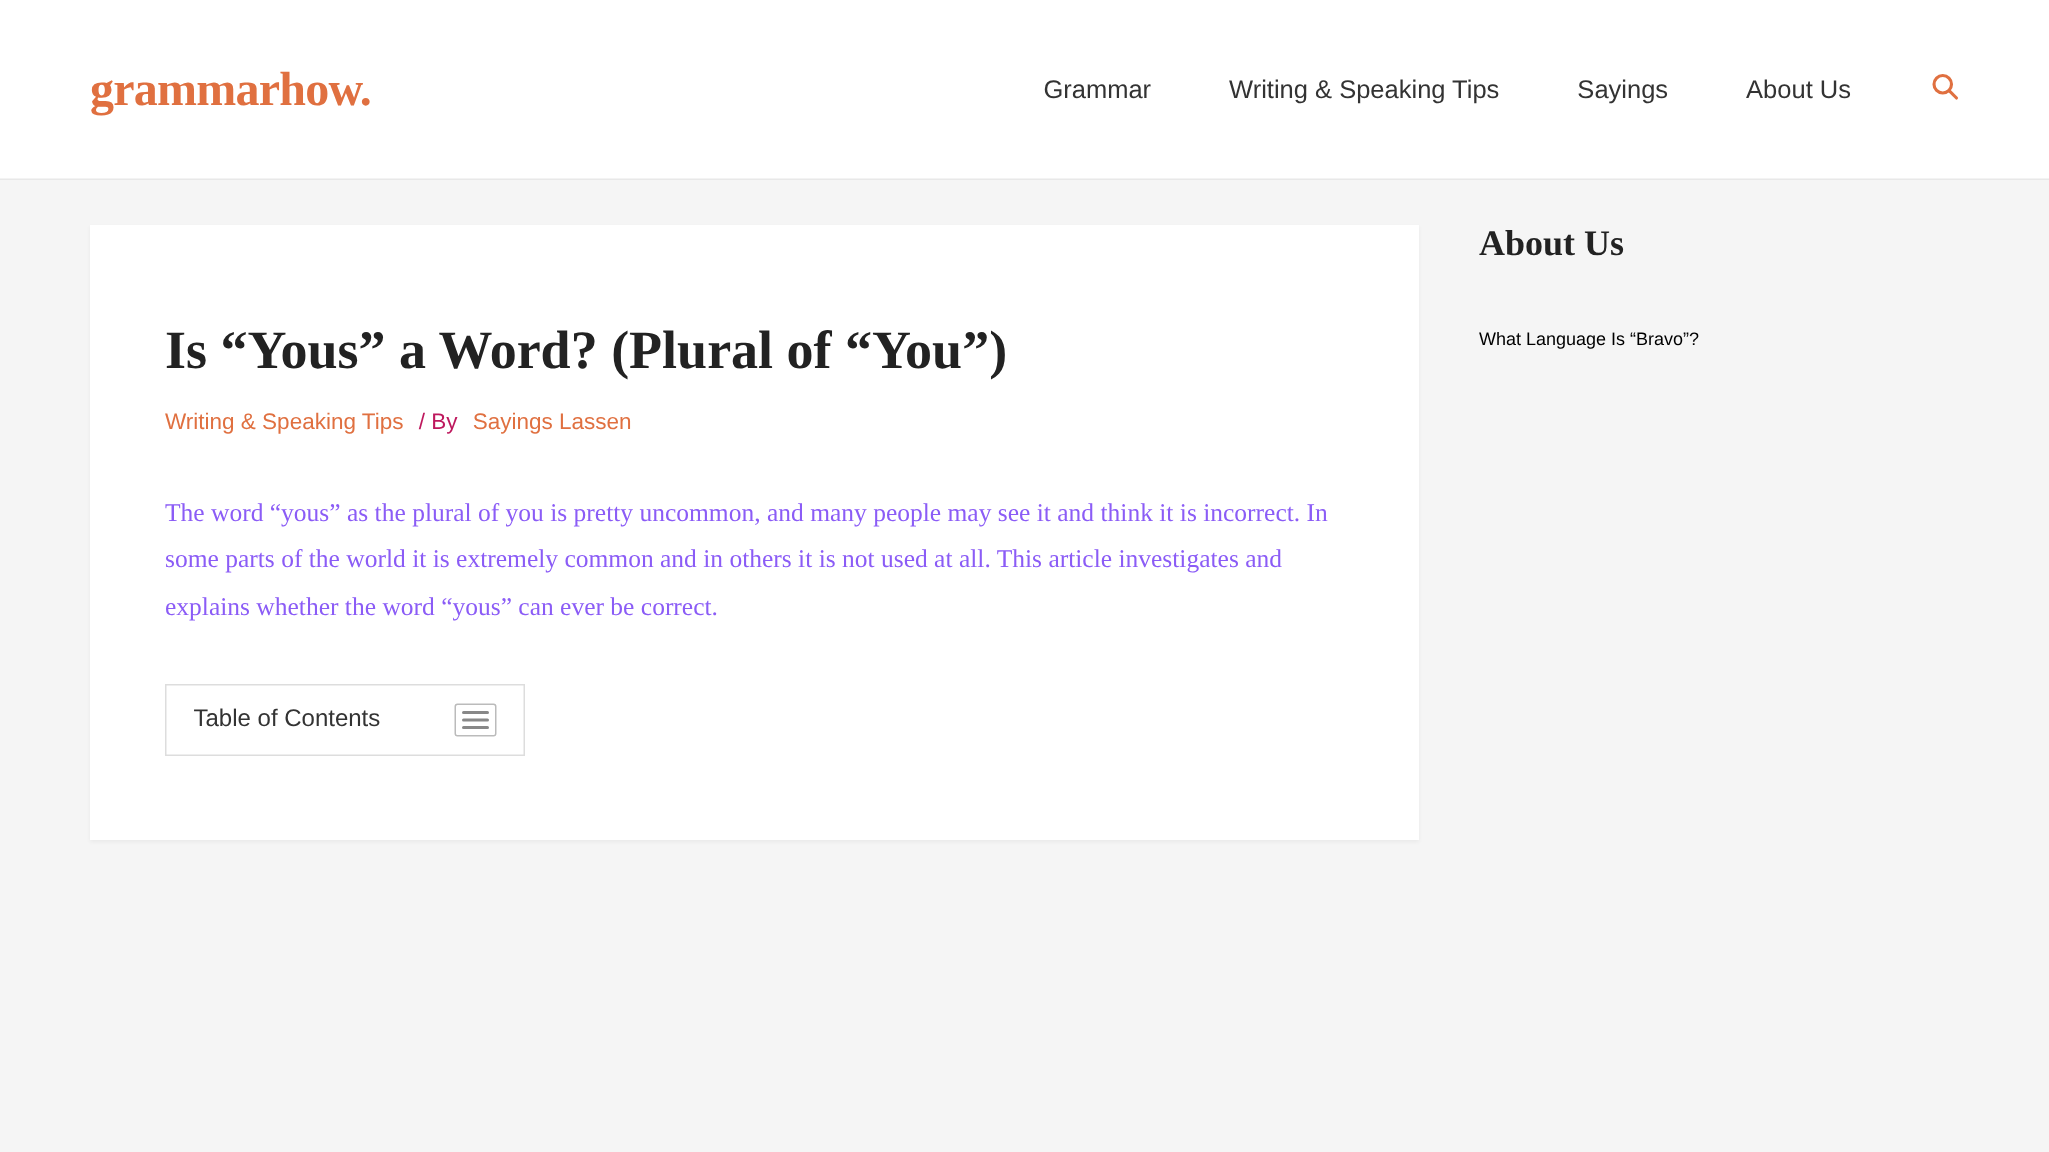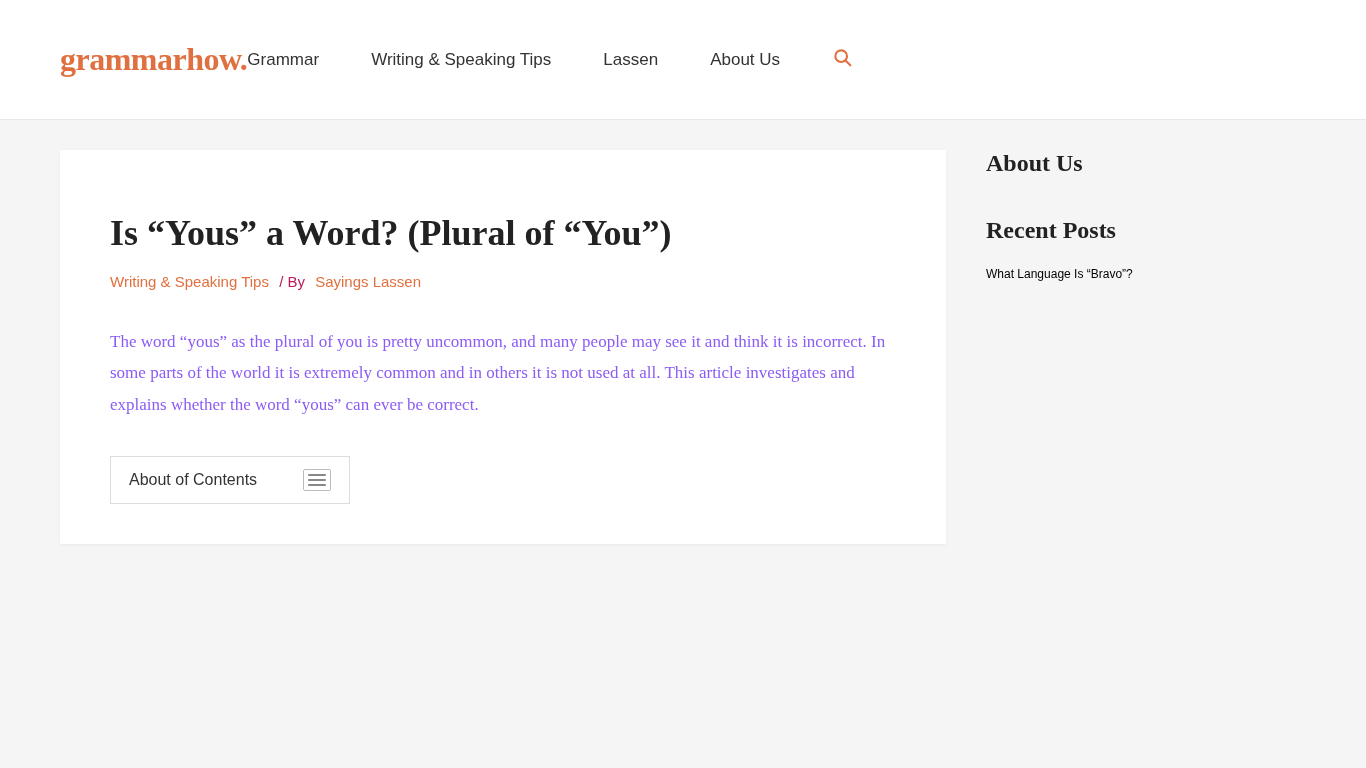--- a/index.html
+++ b/index.html
@@ -17,20 +17,21 @@
     }
 
     
     .header {
       background: #fff;
       border-bottom: 1px solid #e8e8e8;
       padding: 0 60px;
       height: 120px;
       display: flex;
       align-items: center;
+      justify-content: space-between;
     }
 
     .logo {
       font-size: 32px;
       font-weight: 700;
       color: #222;
       font-family: Georgia, serif;
       letter-spacing: -0.5px;
     }
 
@@ -72,21 +73,21 @@
       display: flex;
       gap: 40px;
       max-width: 1260px;
       margin: 0 auto;
     }
 
     
     .article-container {
       flex: 1;
       background: #fff;
-      padding: 60px 50px 40px 50px;
+      padding: 60px 50px 56px 50px;
       box-shadow: 0 1px 3px rgba(0,0,0,0.05);
     }
 
     .article-title {
       font-size: 36px;
       font-weight: 700;
       color: #222;
       line-height: 1.3;
       margin-bottom: 16px;
       font-family: Georgia, serif;
@@ -199,21 +200,21 @@
 <body>
 
 <header class="header">
   <div class="logo">
     <span>grammarhow</span><span style="color:#e07040;">.</span>
   </div>
 
   <nav class="nav">
     <a class="nav-item">Grammar</a>
     <a class="nav-item">Writing &amp; Speaking Tips</a>
-    <a class="nav-item">Lassen</a>
+    <a class="nav-item">Sayings</a>
     <a class="nav-item">About Us</a>
     <button class="search-icon-btn">
       <svg width="20" height="20" viewBox="0 0 24 24" fill="none" stroke="#e07040" stroke-width="2.5" stroke-linecap="round" stroke-linejoin="round">
         <circle cx="11" cy="11" r="7"></circle>
         <line x1="16.5" y1="16.5" x2="22" y2="22"></line>
       </svg>
     </button>
   </nav>
 </header>
 
@@ -226,37 +227,36 @@
       <div class="article-meta">
         <a class="meta-category">Writing &amp; Speaking Tips</a>
         <span class="meta-separator"> / By </span>
         <a class="meta-author">Sayings Lassen</a>
       </div>
 
       <p class="article-intro">The word “yous” as the plural of you is pretty uncommon, and many people may see it and think it is incorrect. In some parts of the world it is extremely common and in others it is not used at all. This article investigates and explains whether the word “yous” can ever be correct.</p>
 
       <div class="toc-box">
         <div class="toc-header">
-          <span>About of Contents</span>
+          <span>Table of Contents</span>
           <div class="toc-toggle-icon">
             <span></span>
             <span></span>
             <span></span>
           </div>
         </div>
       </div>
     </main>
 
     <aside class="sidebar">
 
       <div class="sidebar-section">
         <h2 class="sidebar-heading">About Us</h2>
       </div>
 
       <div class="sidebar-section">
-        <h2 class="sidebar-heading">Recent Posts</h2>
         <a class="sidebar-link">What Language Is “Bravo”?</a>
       </div>
 
     </aside>
 
   </div>
 </div>
 
 </body></html>

